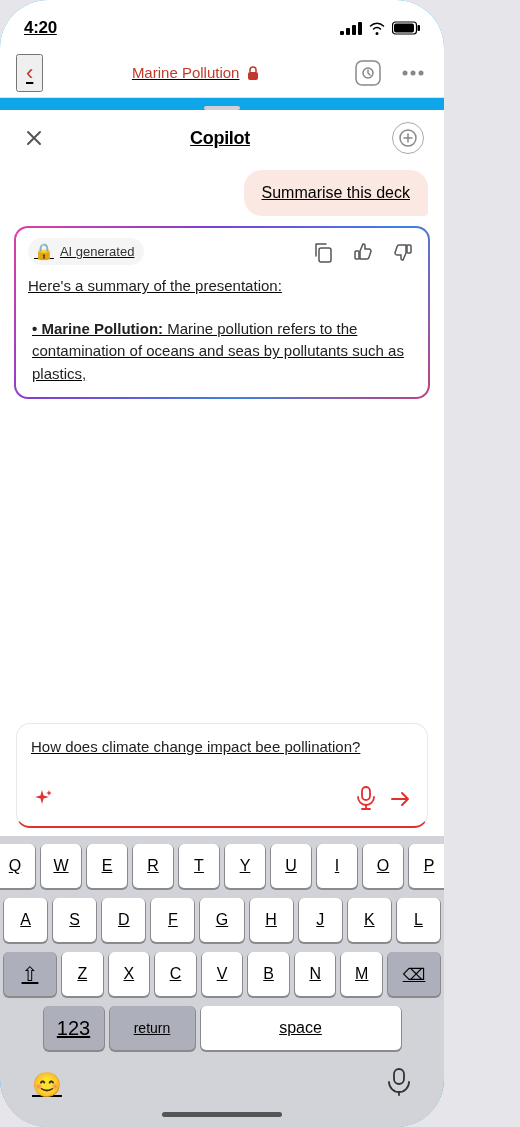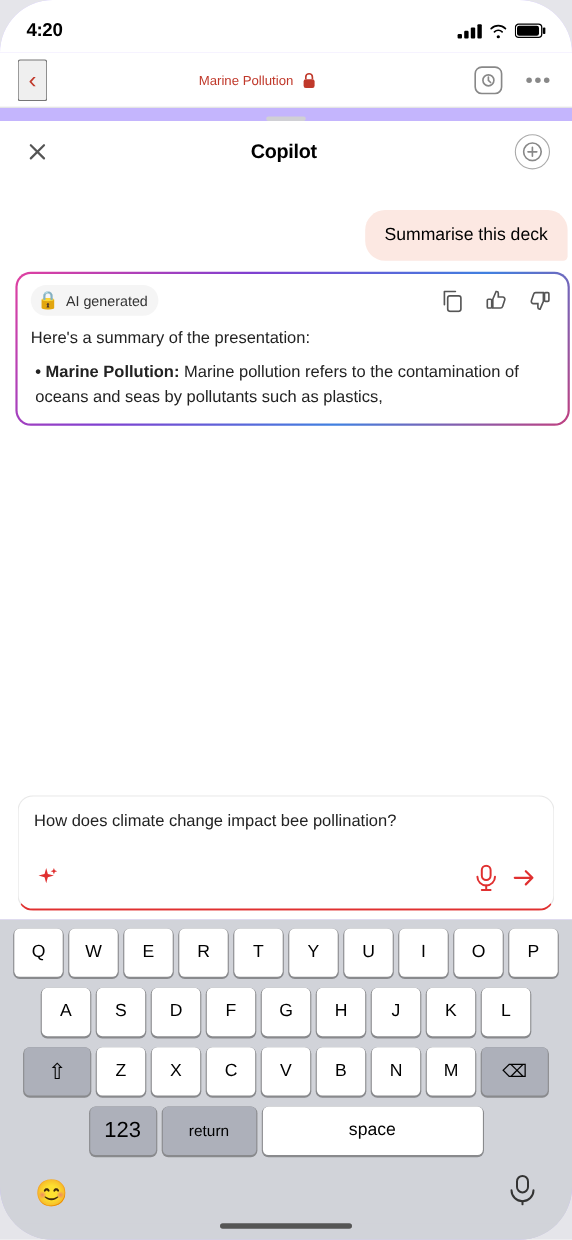--- a/index.html
+++ b/index.html
@@ -8,28 +8,29 @@
       width: 520px;
       min-height: 1127px;
       background: #e5e5ea;
       font-family: -apple-system, 'SF Pro Display', 'Helvetica Neue', Arial, sans-serif;
       position: relative;
       overflow: hidden;
     }
 
     
     .phone-shell {
-      width: 520px;
+      width: 444px;
       min-height: 1127px;
-      background: #c4b5fd;
+      background: #0ea5e9;
       border-radius: 48px;
       overflow: hidden;
       position: relative;
       display: flex;
       flex-direction: column;
+      text-decoration: underline;
     }
 
     
     .status-bar {
       background: #fff;
       padding: 12px 24px 4px 24px;
       display: flex;
       justify-content: space-between;
       align-items: center;
       height: 48px;
@@ -74,21 +75,21 @@
       flex-shrink: 0;
     }
     .top-nav-back {
       color: #c0392b;
       font-size: 22px;
       padding: 4px 8px;
       cursor: pointer;
     }
     .top-nav-title {
       color: #c0392b;
-      font-size: 12px;
+      font-size: 15px;
       font-weight: 500;
       display: flex;
       align-items: center;
       gap: 6px;
     }
     .top-nav-actions {
       display: flex;
       gap: 12px;
       align-items: center;
     }
@@ -111,21 +112,20 @@
       margin: 8px auto 0 auto;
     }
 
     
     .copilot-panel {
       background: #fff;
       flex: 1;
       display: flex;
       flex-direction: column;
       overflow: hidden;
-      gap: 21px;
     }
 
     
     .copilot-header {
       display: flex;
       align-items: center;
       justify-content: space-between;
       padding: 12px 20px 8px 20px;
       flex-shrink: 0;
     }
@@ -156,21 +156,21 @@
       align-items: center;
       justify-content: center;
       font-size: 18px;
       color: #555;
     }
 
     
     .chat-area {
       flex: 1;
       overflow-y: auto;
-      padding: 8px 4px 8px 16px;
+      padding: 8px 16px 8px 16px;
       display: flex;
       flex-direction: column;
       gap: 12px;
     }
 
     
     .user-bubble {
       align-self: flex-end;
       background: #fce8e2;
       border-radius: 18px 18px 4px 18px;
@@ -231,21 +231,21 @@
       color: #666;
     }
 
     
     .ai-card-text {
       font-size: 15px;
       color: #222;
       line-height: 1.5;
     }
     .ai-card-text .intro {
-      margin-bottom: 8px;
+      margin-bottom: 20px;
     }
     .ai-card-text .bullet {
       display: flex;
       gap: 4px;
       justify-content: center;
     }
     .ai-card-text .bullet-dot {
       flex-shrink: 0;
       font-weight: 700;
     }

